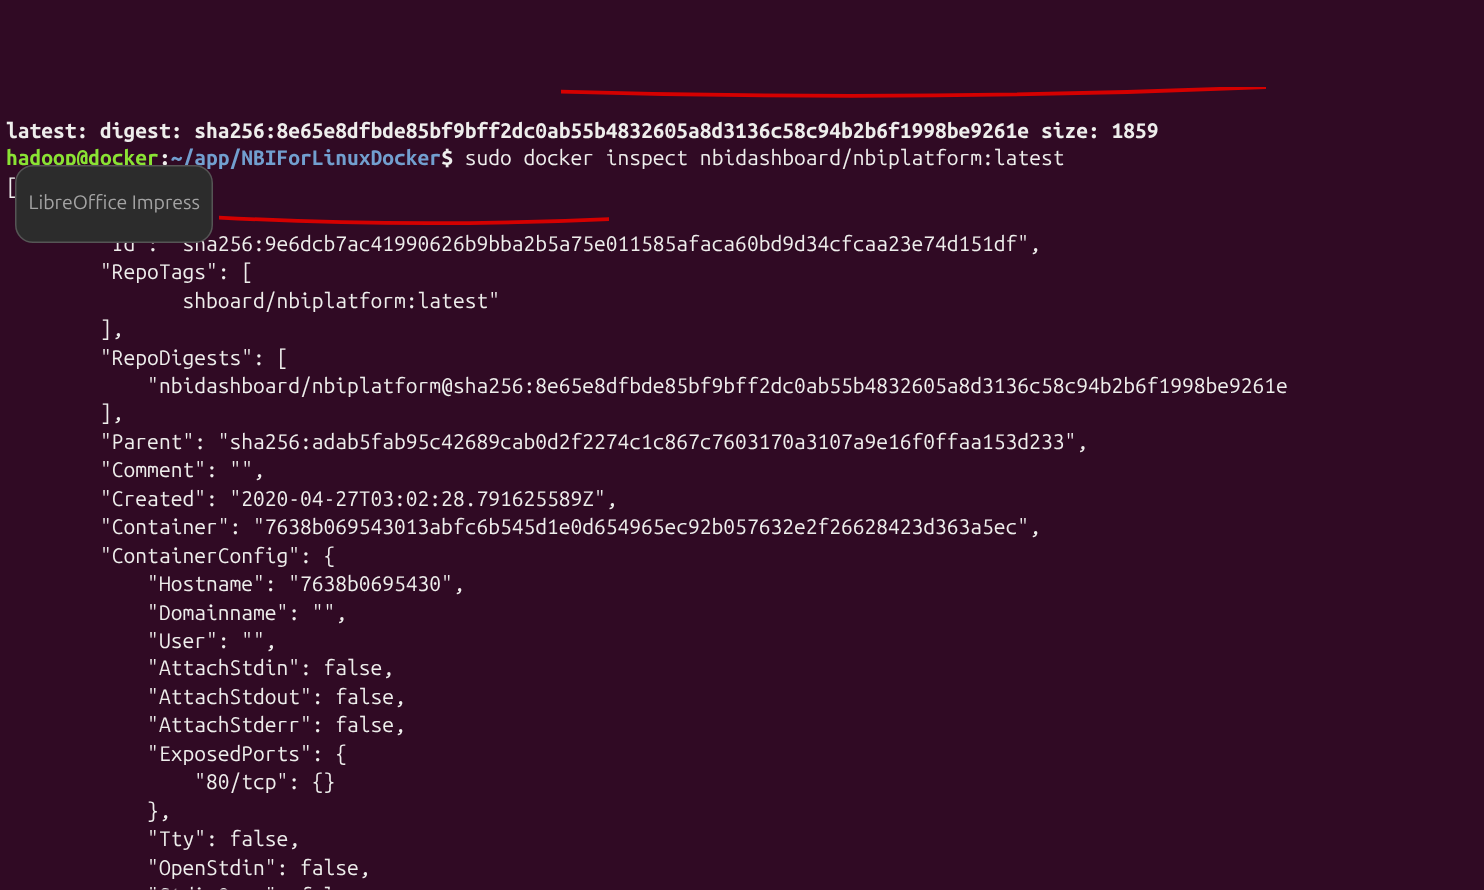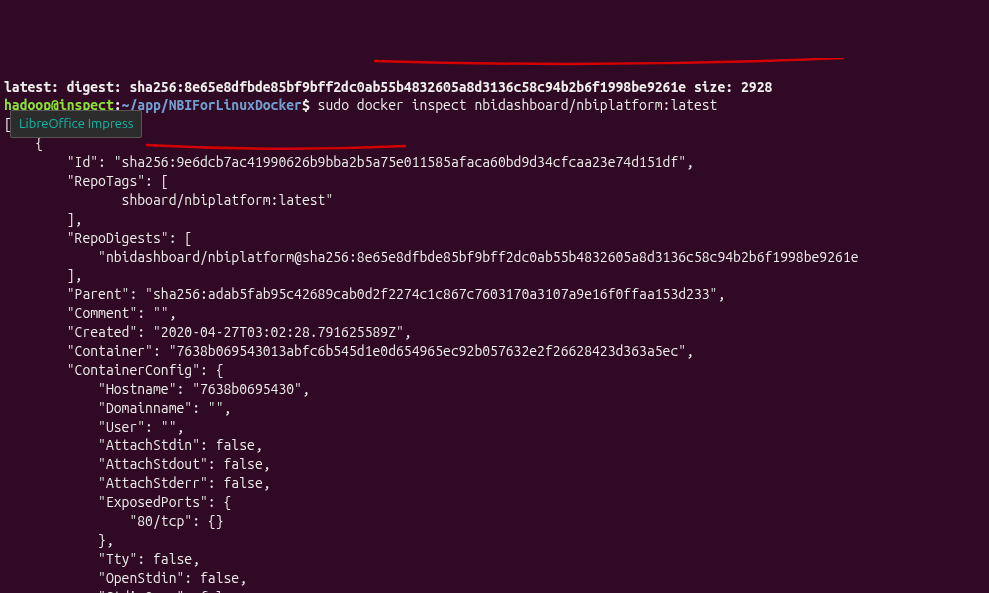--- a/index.html
+++ b/index.html
@@ -18,24 +18,24 @@
   }
   .bold { font-weight: bold; }
   .green { color: #8ae234; }
   .blue { color: #729fcf; text-align: center; }
   .white { color: #eeeeec; }
   .tooltip {
     position: absolute;
     left: 10px;
     top: 110px;
     background: #2c2c2c;
-    color: #14b8a6;
+    color: #a3a3a3;
     border: 1px solid #555;
-    border-radius: 2px;
-    padding: 4px 8px;
+    border-radius: 12px;
+    padding: 16px 8px;
     font-family: Ubuntu, sans-serif;
     font-size: 13px;
     white-space: normal;
     z-index: 10;
   }
   .underline1 {
     position: absolute;
     left: 358px;
     top: 35px;
     width: 470px;
@@ -50,22 +50,22 @@
     height: 10px;
     pointer-events: none;
   }
   .underline1 svg, .underline2 svg { width: 100%; height: 100%; }
 </style>
 </head>
 <body>
 
 
 
-<div><span class="bold white">latest: digest: sha256:8e65e8dfbde85bf9bff2dc0ab55b4832605a8d3136c58c94b2b6f1998be9261e size: 2928</span>
-<span class="bold green">hadoop@inspect</span><span class="bold white">:</span><span class="bold blue">~/app/NBIForLinuxDocker</span><span class="bold white">$</span><span class="white"> sudo docker inspect nbidashboard/nbiplatform:latest</span>
+<div><span class="bold white">latest: digest: sha256:8e65e8dfbde85bf9bff2dc0ab55b4832605a8d3136c58c94b2b6f1998be9261e size: 1859</span>
+<span class="bold green">hadoop@docker</span><span class="bold white">:</span><span class="bold blue">~/app/NBIForLinuxDocker</span><span class="bold white">$</span><span class="white"> sudo docker inspect nbidashboard/nbiplatform:latest</span>
 <span>[</span>
 <span>    {</span>
 <span>        "Id": "sha256:9e6dcb7ac41990626b9bba2b5a75e011585afaca60bd9d34cfcaa23e74d151df",</span>
 <span>        "RepoTags": [</span>
 <span>               shboard/nbiplatform:latest"</span>
 <span>        ],</span>
 <span>        "RepoDigests": [</span>
 <span>            "nbidashboard/nbiplatform@sha256:8e65e8dfbde85bf9bff2dc0ab55b4832605a8d3136c58c94b2b6f1998be9261e</span>
 <span>        ],</span>
 <span>        "Parent": "sha256:adab5fab95c42689cab0d2f2274c1c867c7603170a3107a9e16f0ffaa153d233",</span>

